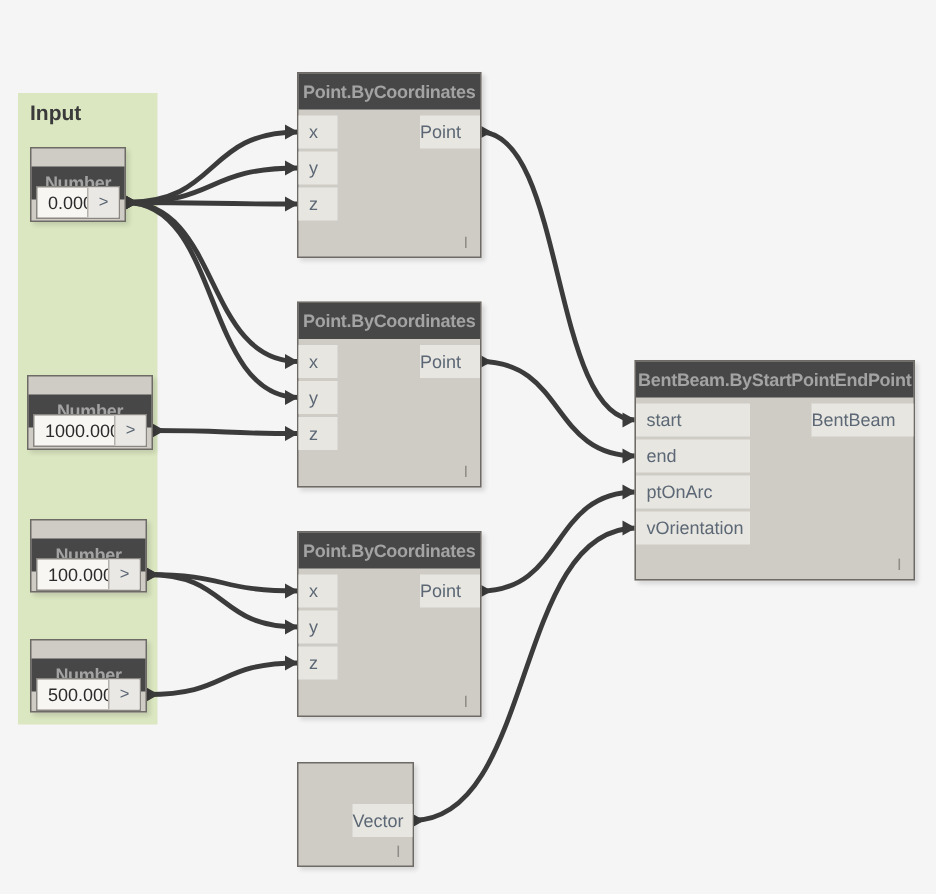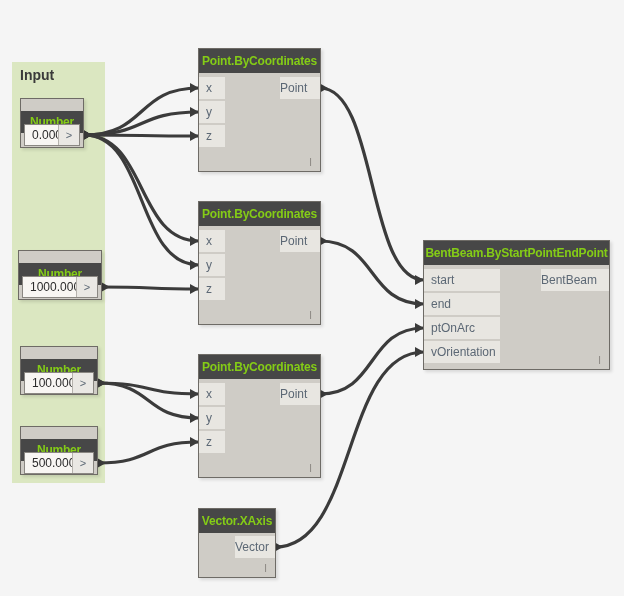--- a/index.html
+++ b/index.html
@@ -11,21 +11,21 @@
   
   .group{position:absolute; left:12px; top:62px; width:93px; height:421px;
     background:#dbe7c1; z-index:0;}
   .group-label{font-size:14px; color:#3a3a3a; padding:5px 0 0 8px;font-weight:bold;}
   
   #wires{position:absolute; left:0; top:0; z-index:1; pointer-events:none;}
   
   .node{position:absolute; z-index:2; background:#cfccc6;
     border:1px solid #6e6b66; box-sizing:border-box;
     box-shadow:2px 2px 3px rgba(0,0,0,0.12);}
-  .node-header{background:#474747; color:#84cc16; font-weight:bold;
+  .node-header{background:#474747; color:#a3a3a3; font-weight:bold;
     font-size:12px; letter-spacing:-0.2px; text-align:center; height:24px;
     line-height:24px; white-space:nowrap; overflow:hidden;}
   .port{position:absolute; background:#e8e6e1; color:#5c6875; font-size:12px;
     height:22px; line-height:22px; box-sizing:border-box; white-space:nowrap;}
   .port.in{left:0; padding-left:7px;}
   .port.out{right:0; text-align:left; padding-right:7px;}
   .lacing{position:absolute; right:8px; bottom:3px; color:#908d88;
     font-size:11px;}
   
   .number-node .node-header{height:22px; line-height:22px;margin-top:12px;}
@@ -40,21 +40,21 @@
   
   .n-number0{left:20px; top:98px;  width:64px; height:50px;}
   .n-number1000{left:18px; top:250px; width:84px; height:50px;}
   .n-number100{left:20px; top:346px; width:78px; height:49px;}
   .n-number500{left:20px; top:426px; width:78px; height:49px;}
   .n-point{width:123px; height:124px; left:198px;}
   .n-point1{top:48px;} .n-point2{top:201px;} .n-point3{top:354px;}
   .n-point .port.in{width:26px;}
   .n-point .port.out{width:40px; top:28px;}
   .p-r1{top:28px;} .p-r2{top:52px;} .p-r3{top:76px;} .p-r4{top:100px;}
-  .n-bentbeam{left:423px; top:240px; width:187px; height:130px;}
+  .n-bentbeam{left:423px; top:240px; width:187px; height:147px;}
   .n-bentbeam .port.in{width:76px;}
   .n-bentbeam .port.out{width:68px; top:28px;}
   .n-vector{left:198px; top:508px; width:78px; height:70px;}
   .n-vector .port.out{width:40px; top:27px;}
 </style>
 </head>
 <body>
 
 <div id="canvas">
 
@@ -171,18 +171,17 @@
     <div class="node-header">BentBeam.ByStartPointEndPoint</div>
     <div class="port in p-r1">start</div>
     <div class="port in p-r2">end</div>
     <div class="port in p-r4">vOrientation</div>
     <div class="port in p-r3">ptOnArc</div>
     <div class="port out">BentBeam</div>
     <div class="lacing">I</div>
   </div>
 
   <div class="node n-vector">
-    <div class="node-header">Vector.XAxis</div>
     <div class="port out">Vector</div>
     <div class="lacing">I</div>
   </div>
 
 </div>
 
 </body></html>

